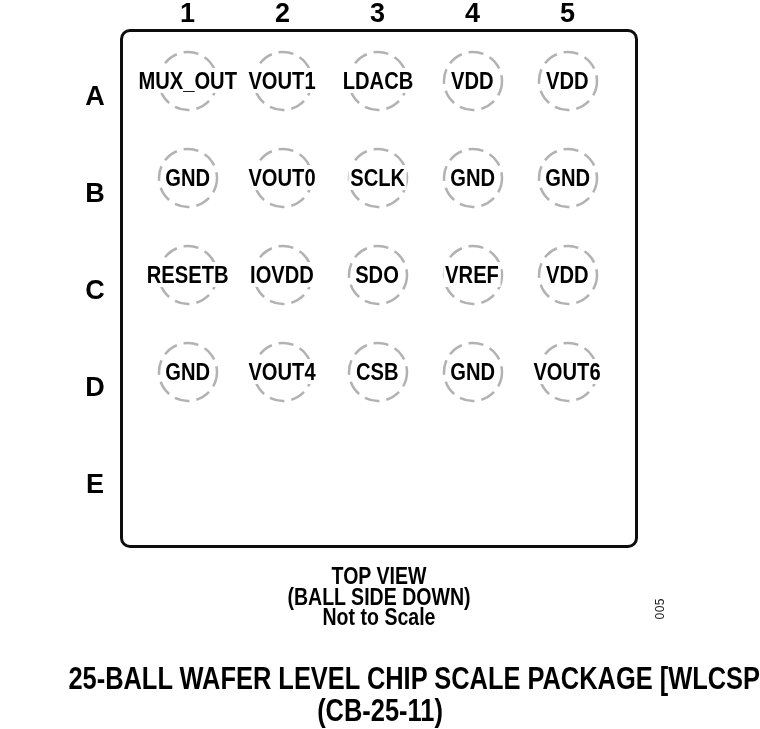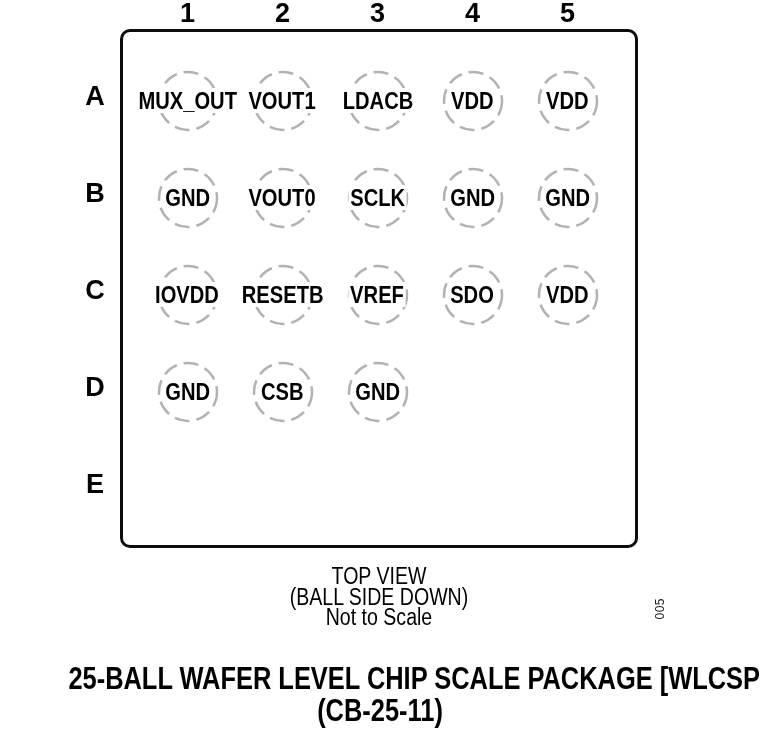--- a/index.html
+++ b/index.html
@@ -25,35 +25,35 @@
   .row-headers{
     position:absolute;left:78px;top:48px;width:34px;height:485px;
     display:grid;grid-template-rows:repeat(5,97px);
   }
   .row-headers .hdr{
     display:flex;align-items:center;justify-content:center;
     font-size:27px;font-weight:bold;
   }
   
   .ball-grid{
-    position:absolute;left:140px;top:52px;width:475px;height:485px;
+    position:absolute;left:140px;top:32px;width:475px;height:485px;
     display:grid;grid-template-columns:repeat(5,95px);grid-template-rows:repeat(5,97px);
   }
   .cell{position:relative;display:flex;align-items:center;justify-content:center;}
   .pad{position:absolute;left:50%;top:50%;width:64px;height:64px;margin:-32px 0 0 -32px;}
   .pad circle{fill:none;stroke:#b2b2b2;stroke-width:2.5;stroke-dasharray:15 7;}
   .pin{
     position:relative;z-index:2;background:#fff;padding:0 2px;line-height:1.05;
     font-size:24px;font-weight:bold;white-space:nowrap;transform:scaleX(0.84);
     transform-origin:50% 50%;
   }
   
   .view-notes{
     position:absolute;left:120px;top:566px;width:518px;text-align:center;
-    font-size:23px;font-weight:normal;line-height:20.5px;
+    font-size:23px;font-weight:bold;line-height:20.5px;
   }
   .view-notes .line{display:block;transform:scaleX(0.85);transform-origin:50% 50%;}
   
   .figure-number{
     position:absolute;left:653px;top:598px;
     writing-mode:vertical-rl;transform:rotate(180deg);
     font-size:12px;font-weight:normal;color:#1a1a1a;letter-spacing:0.5px;
   }
   
   .caption{
@@ -146,65 +146,77 @@
     <div class="cell">
       <svg class="pad" viewBox="0 0 64 64">
           <circle cx="32" cy="32" r="29"></circle>
         </svg>
       <span class="pin">GND</span>
     </div>
     <div class="cell">
       <svg class="pad" viewBox="0 0 64 64">
           <circle cx="32" cy="32" r="29"></circle>
         </svg>
+      <span class="pin">RESETB</span>
+    </div>
+    <div class="cell">
+      <svg class="pad" viewBox="0 0 64 64">
+          <circle cx="32" cy="32" r="29"></circle>
+        </svg>
       <span class="pin">IOVDD</span>
     </div>
     <div class="cell">
       <svg class="pad" viewBox="0 0 64 64">
           <circle cx="32" cy="32" r="29"></circle>
         </svg>
-      <span class="pin">RESETB</span>
-    </div>
+      <span class="pin">SDO</span>
+    </div>
+
     <div class="cell">
       <svg class="pad" viewBox="0 0 64 64">
           <circle cx="32" cy="32" r="29"></circle>
         </svg>
       <span class="pin">VREF</span>
     </div>
-
-    <div class="cell">
-      <svg class="pad" viewBox="0 0 64 64">
-          <circle cx="32" cy="32" r="29"></circle>
-        </svg>
-      <span class="pin">SDO</span>
-    </div>
     <div class="cell">
       <svg class="pad" viewBox="0 0 64 64">
           <circle cx="32" cy="32" r="29"></circle>
         </svg>
       <span class="pin">VDD</span>
     </div>
     <div class="cell">
       <svg class="pad" viewBox="0 0 64 64">
           <circle cx="32" cy="32" r="29"></circle>
         </svg>
       <span class="pin">GND</span>
     </div>
     <div class="cell">
       <svg class="pad" viewBox="0 0 64 64">
           <circle cx="32" cy="32" r="29"></circle>
         </svg>
+      <span class="pin">VOUT4</span>
+    </div>
+    <div class="cell">
+      <svg class="pad" viewBox="0 0 64 64">
+          <circle cx="32" cy="32" r="29"></circle>
+        </svg>
       <span class="pin">CSB</span>
     </div>
 
     <div class="cell">
       <svg class="pad" viewBox="0 0 64 64">
           <circle cx="32" cy="32" r="29"></circle>
         </svg>
       <span class="pin">GND</span>
+    </div>
+    <div class="cell">
+      <svg class="pad" viewBox="0 0 64 64">
+          <circle cx="32" cy="32" r="29"></circle>
+        </svg>
+      <span class="pin">VOUT6</span>
     </div>
 
   </div>
 
   <div class="view-notes">
     <span class="line">TOP VIEW</span>
     <span class="line">(BALL SIDE DOWN)</span>
     <span class="line">Not to Scale</span>
   </div>
 

